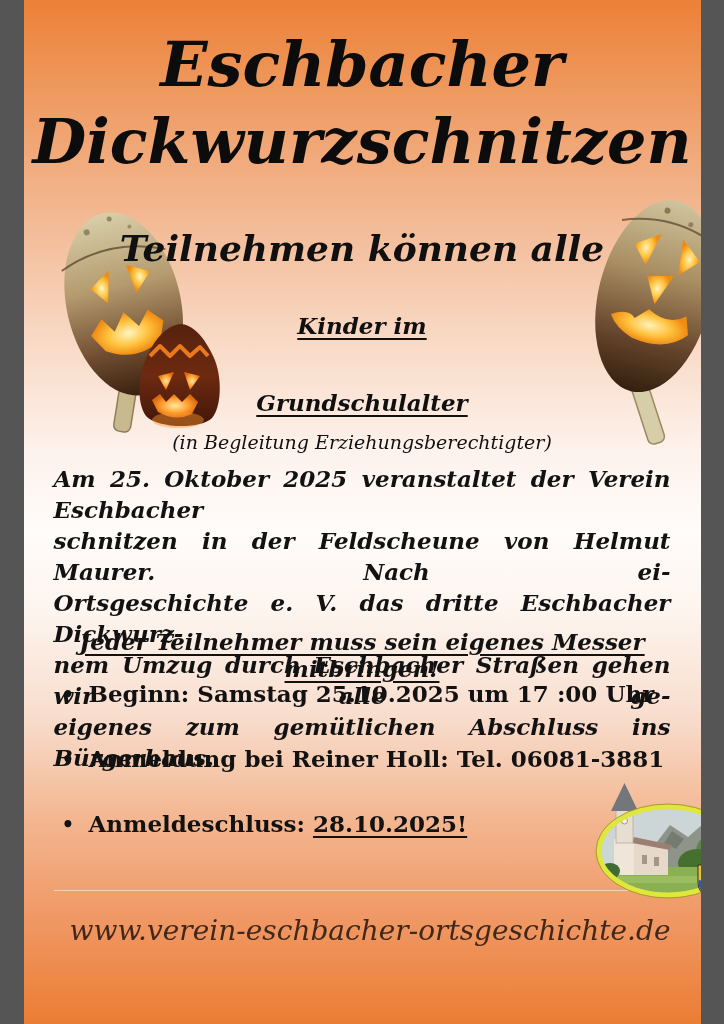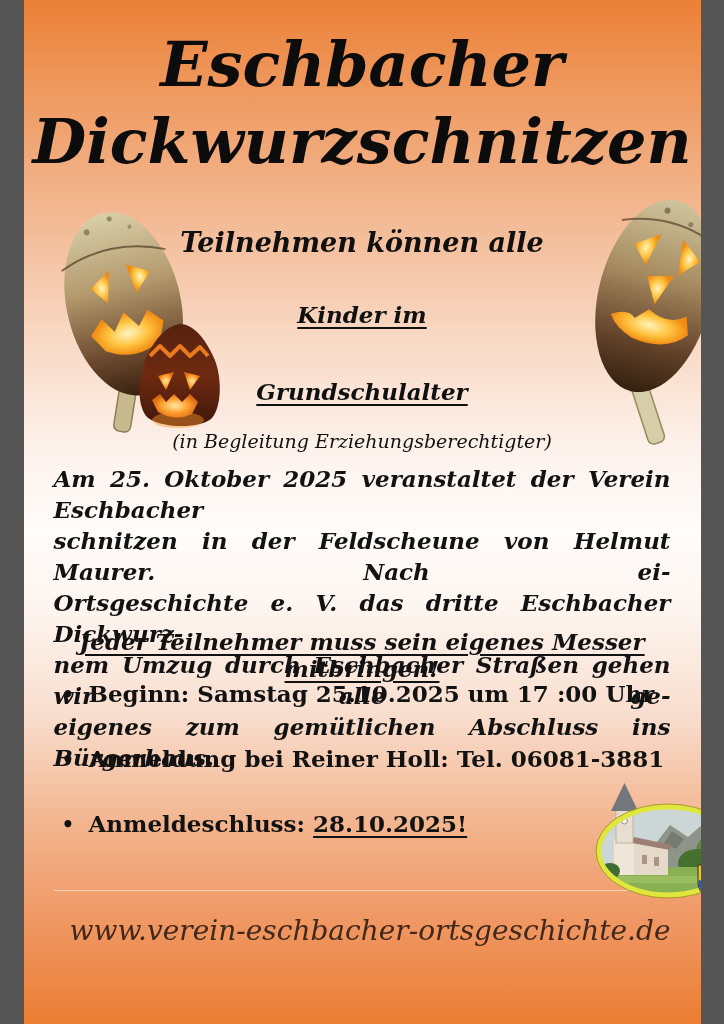--- a/index.html
+++ b/index.html
@@ -9,23 +9,23 @@
     background:linear-gradient(180deg,
       #ec8137 0%, #ef9c64 10%, #f3bb97 22%, #f8d6c0 32%,
       #fdf2ec 44%, #fffcfa 52%, #fdf4ee 60%, #f8ddcd 70%,
       #f3b690 80%, #f09a68 89%, #eb7d33 100%);
   }
   .title{
     position:absolute;top:26px;left:0;right:0;text-align:center;
     font-weight:bold;font-style:italic;font-size:62px;line-height:77px;color:#0c0c0c;
   }
   .subtitle{position:absolute;top:227px;left:0;right:0;text-align:center;font-weight:bold;font-style:italic;color:#101010;}
-  .sub1{font-size:27px;margin-bottom:14px;}
+  .sub1{font-size:36px;margin-bottom:14px;}
   .sub2{font-size:23px;line-height:41px;text-decoration:underline;text-underline-offset:4px;margin-top:36px;}
-  .sub-note{font-size:19px;font-weight:normal;margin-top:18px;}
+  .sub-note{font-size:19px;font-weight:normal;margin-top:8px;}
   .body-par{position:absolute;top:463px;left:30px;right:30px;font-weight:bold;font-style:italic;font-size:23px;}
   .jline{text-align:justify;text-align-last:justify;line-height:31px;}
   .jline-last{text-align-last:left;}
   .notice{
     position:absolute;top:628px;left:0;right:0;text-align:center;
     font-weight:bold;font-style:italic;font-size:23px;
     text-decoration:underline;text-underline-offset:4px;
   }
   .bullets{position:absolute;top:679px;left:38px;right:30px;}
   .bullet-row{display:flex;margin-bottom:35px;font-weight:bold;font-size:23px;line-height:30px;}

